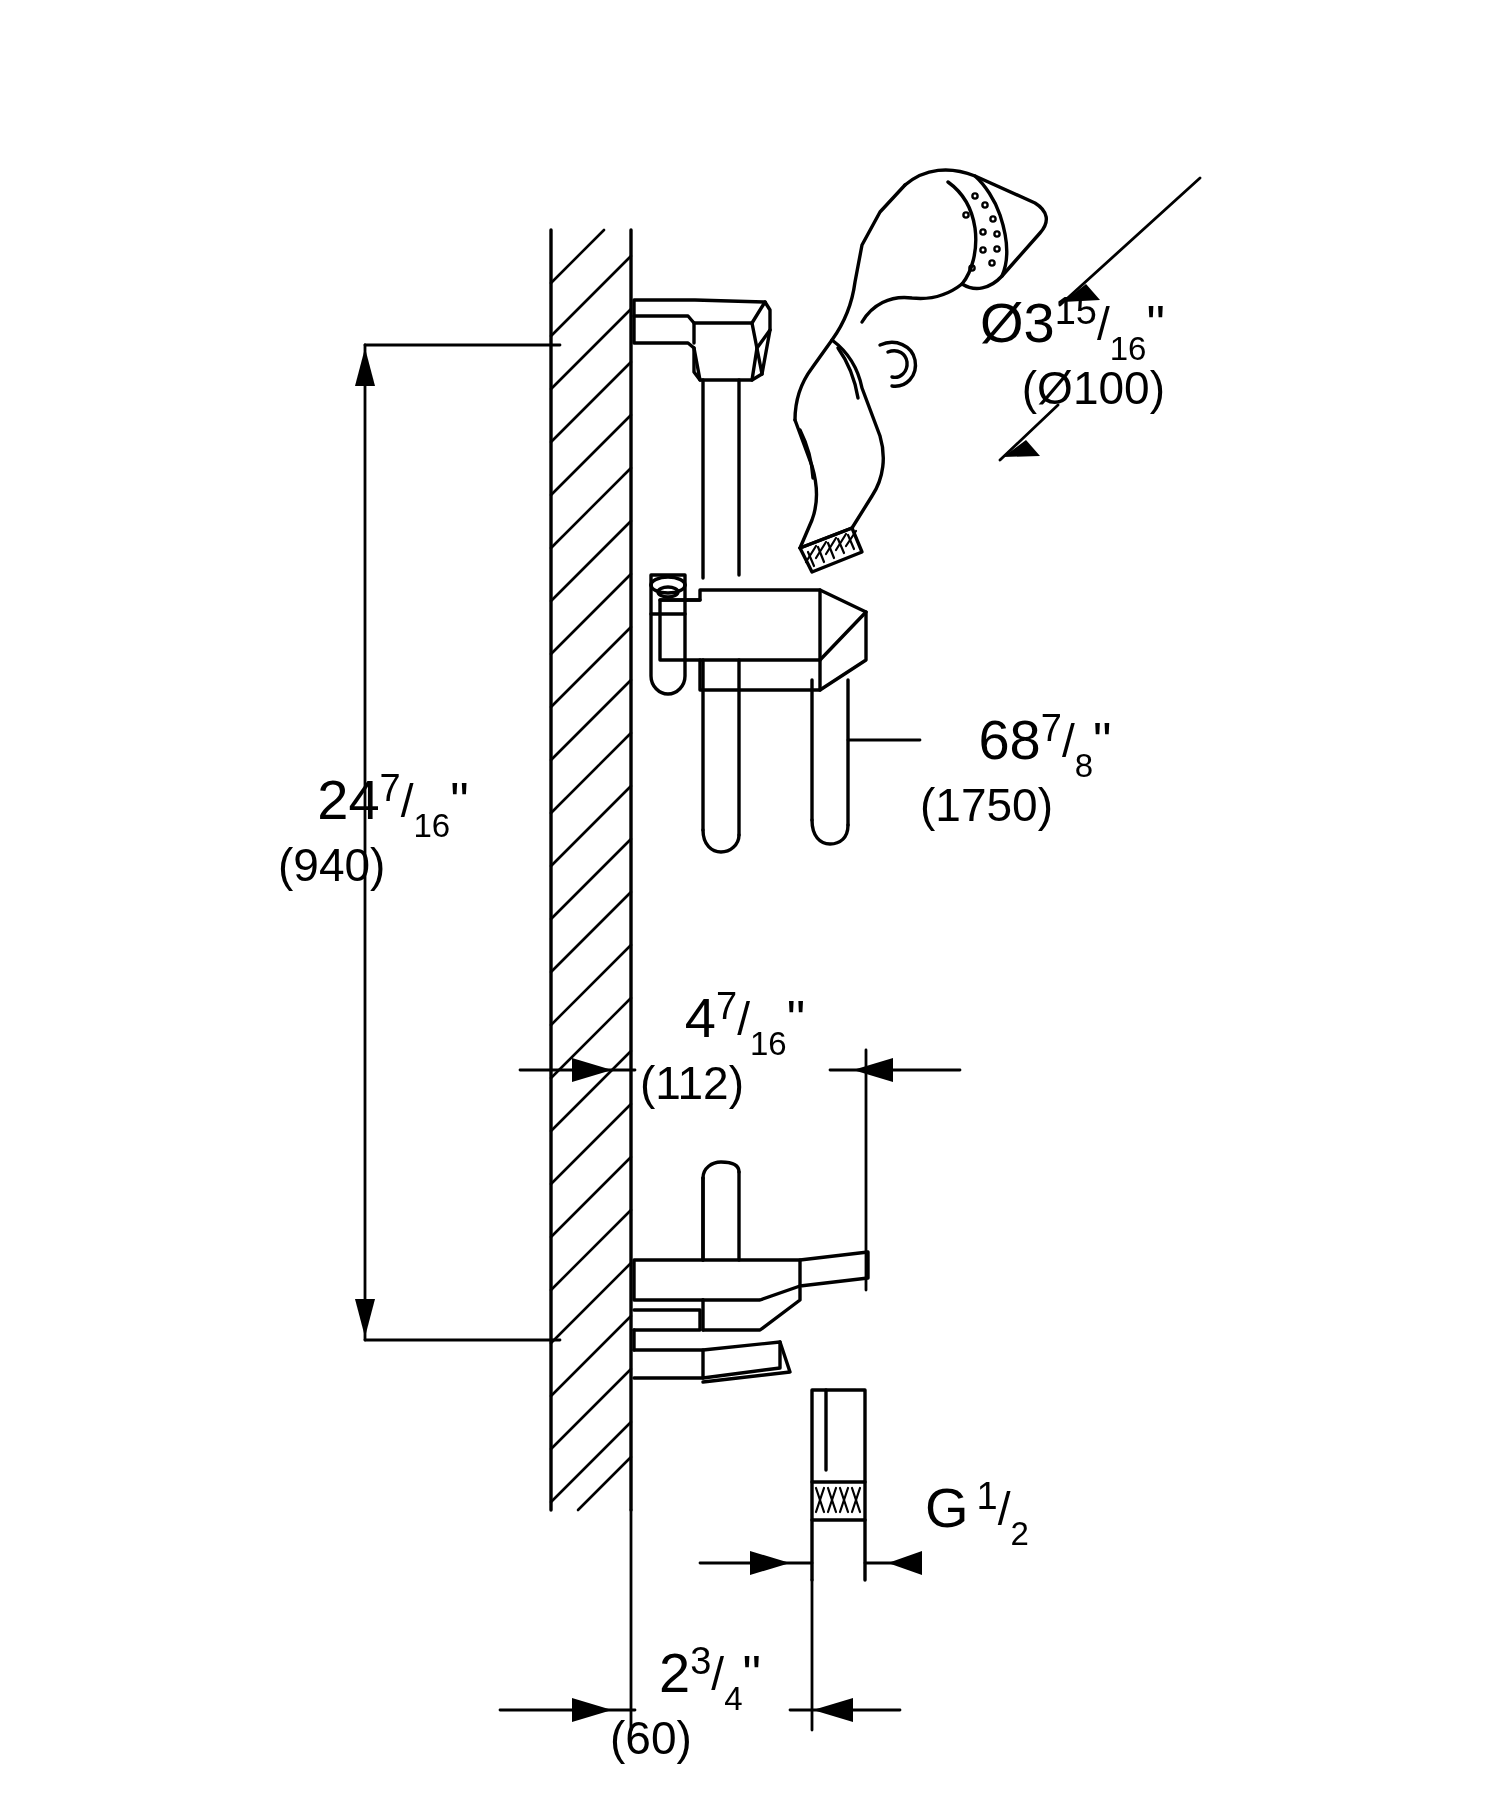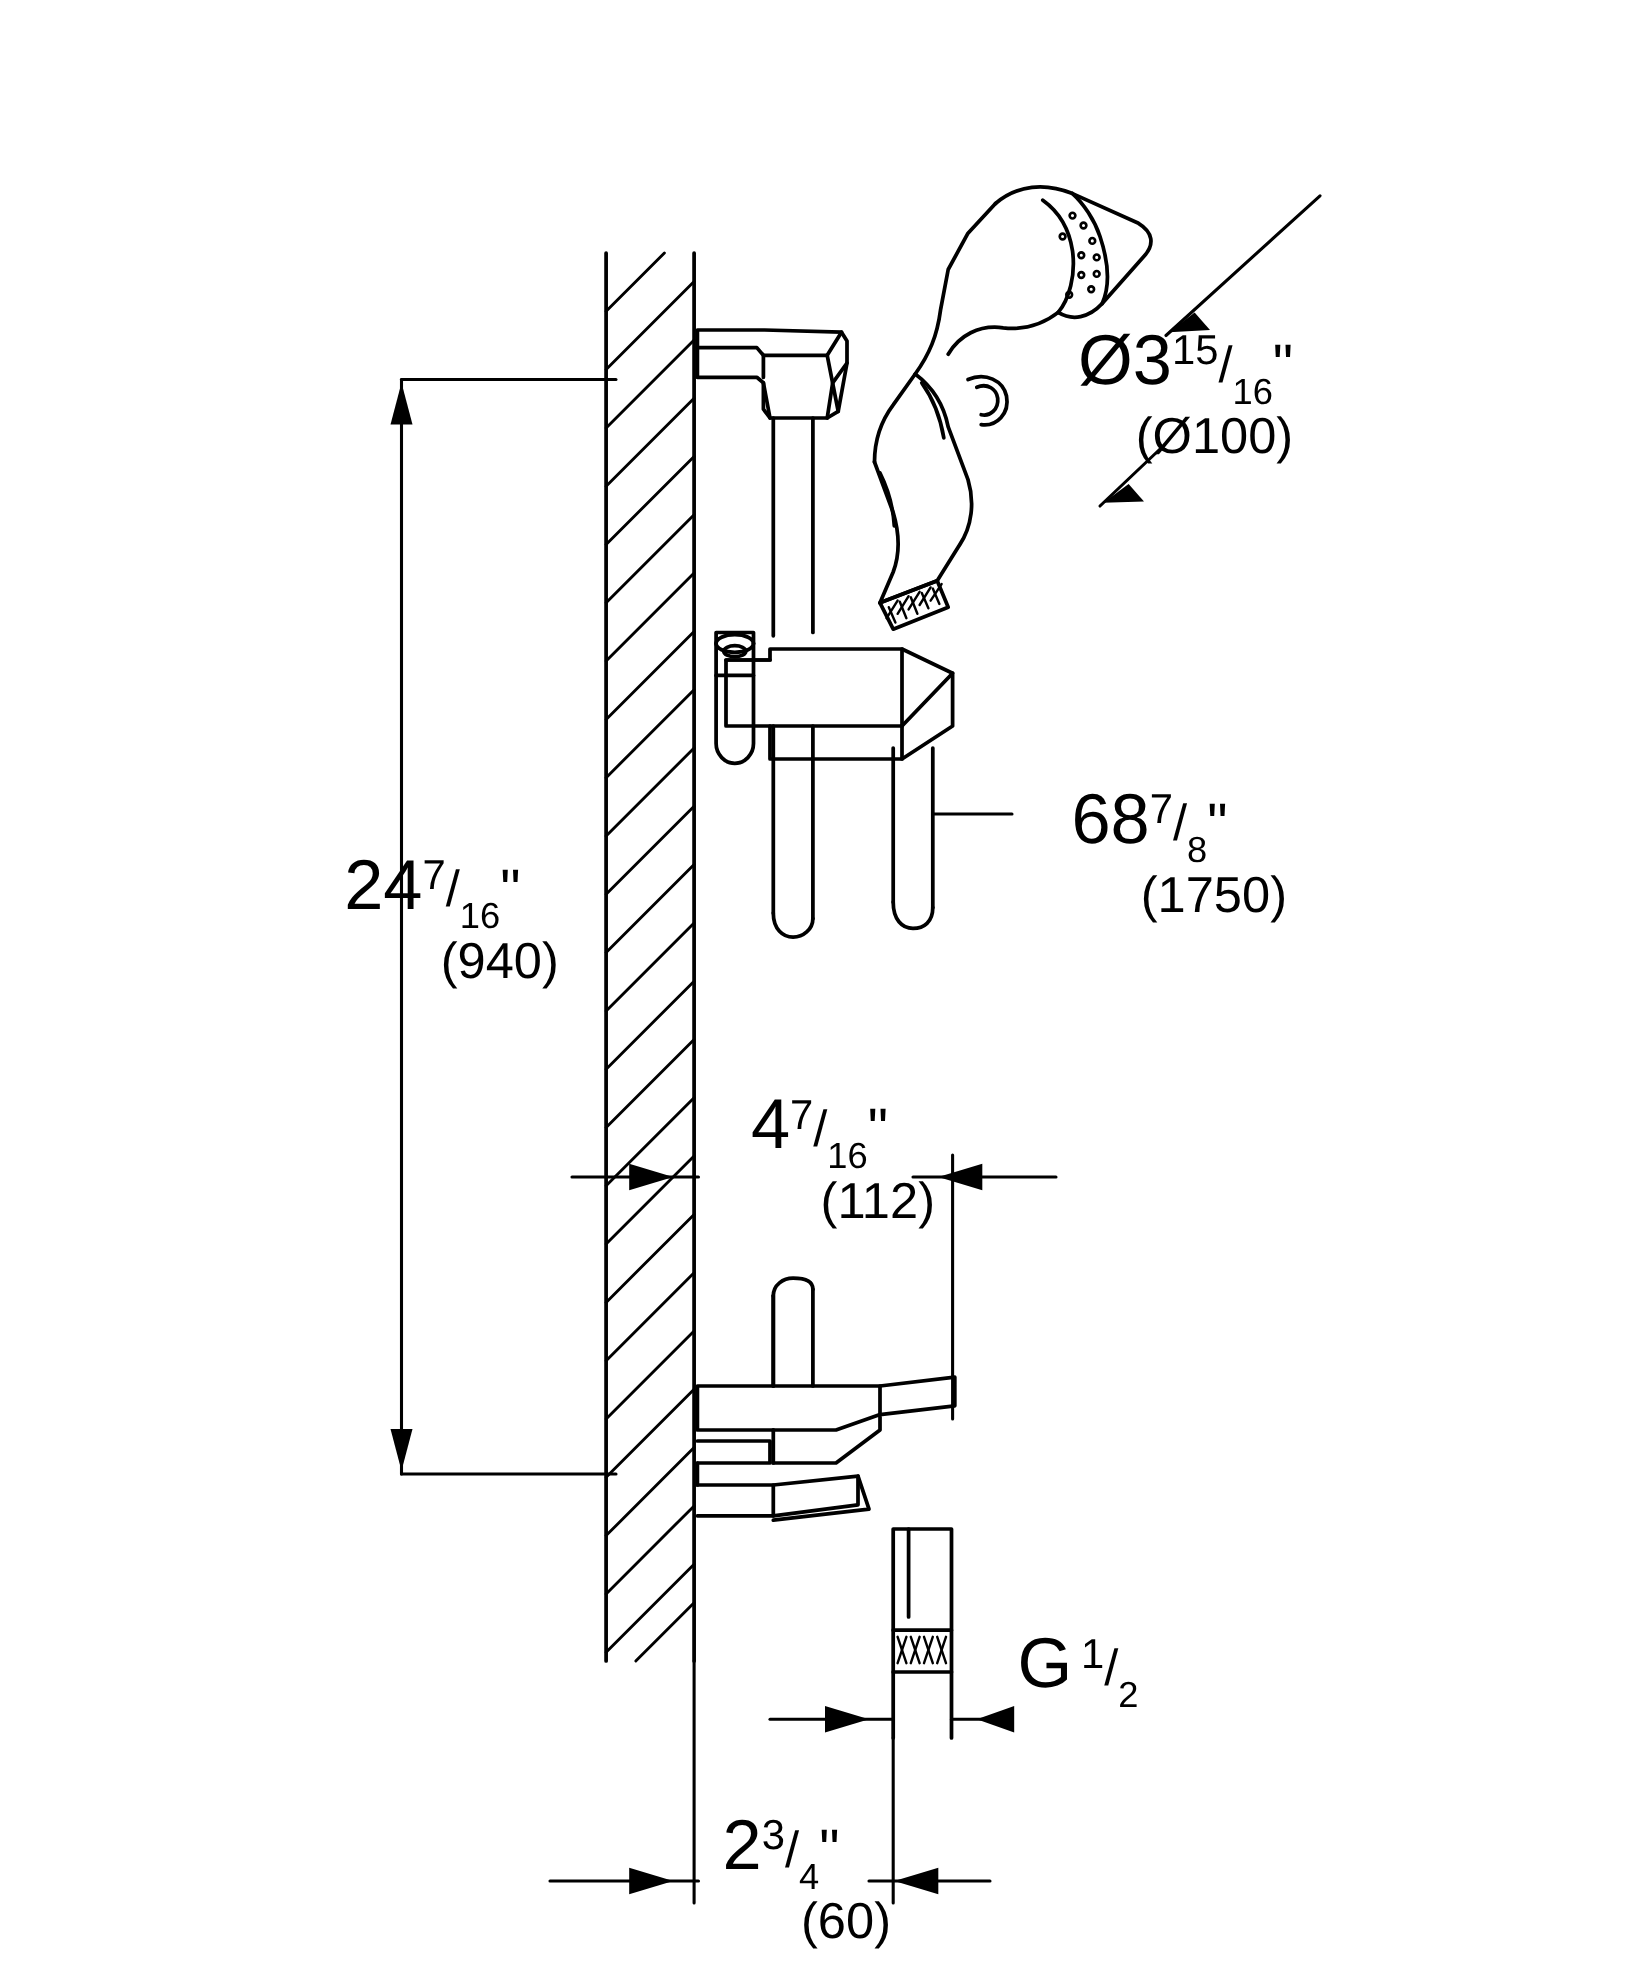--- a/index.html
+++ b/index.html
@@ -22,21 +22,21 @@
     width: 1500px;
     height: 1802px;
   }
   .dim-label {
     position: absolute;
     color: #000000;
     line-height: 1;
     white-space: nowrap;
   }
   .main-num {
-    font-size: 64px;
+    font-size: 56px;
     letter-spacing: 0px;
   }
   .frac {
     display: inline-block;
     vertical-align: baseline;
     position: relative;
     top: -2px;
   }
   .frac .num {
     font-size: 38px;
@@ -52,21 +52,21 @@
     font-size: 33px;
     position: relative;
     top: 20px;
   }
   .inch {
     font-size: 52px;
   }
   .metric {
     font-size: 46px;
     display: block;
-    text-align: right;
+    text-align: left;
     margin-top: 14px;
   }
   .center-block {
     text-align: center;
   }
 </style>
 </head>
 <body>
 
 <div id="page">

